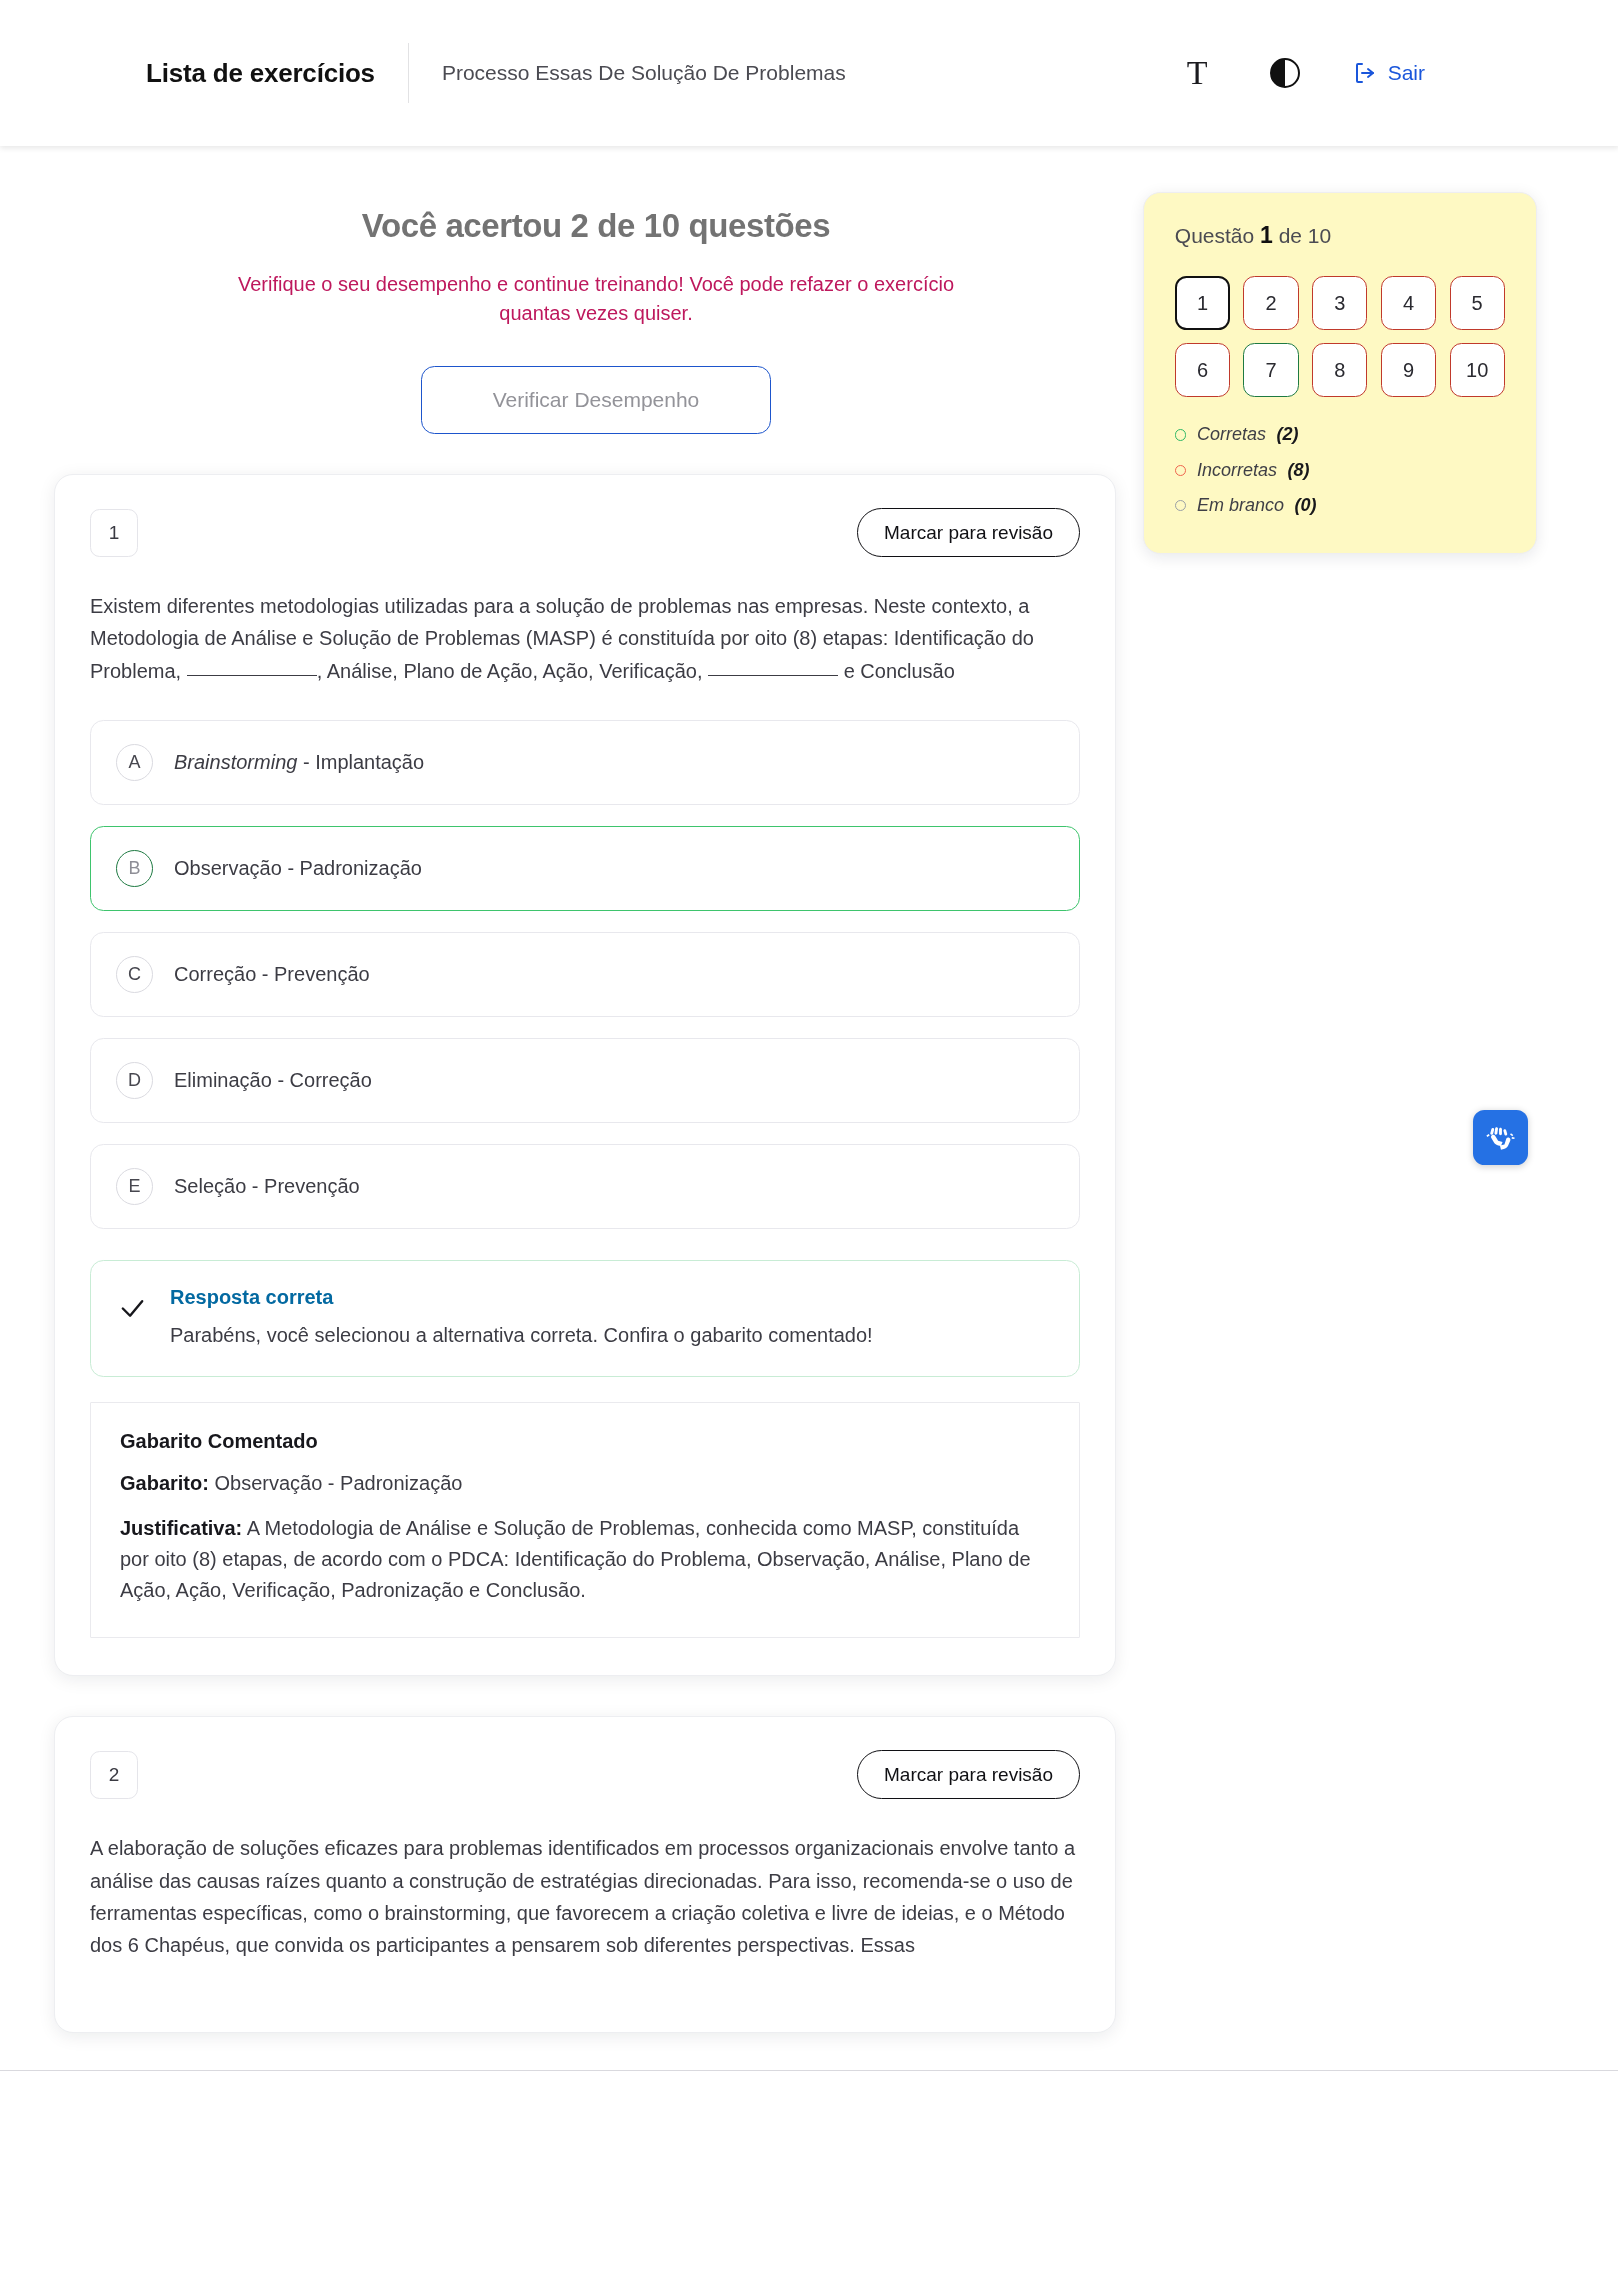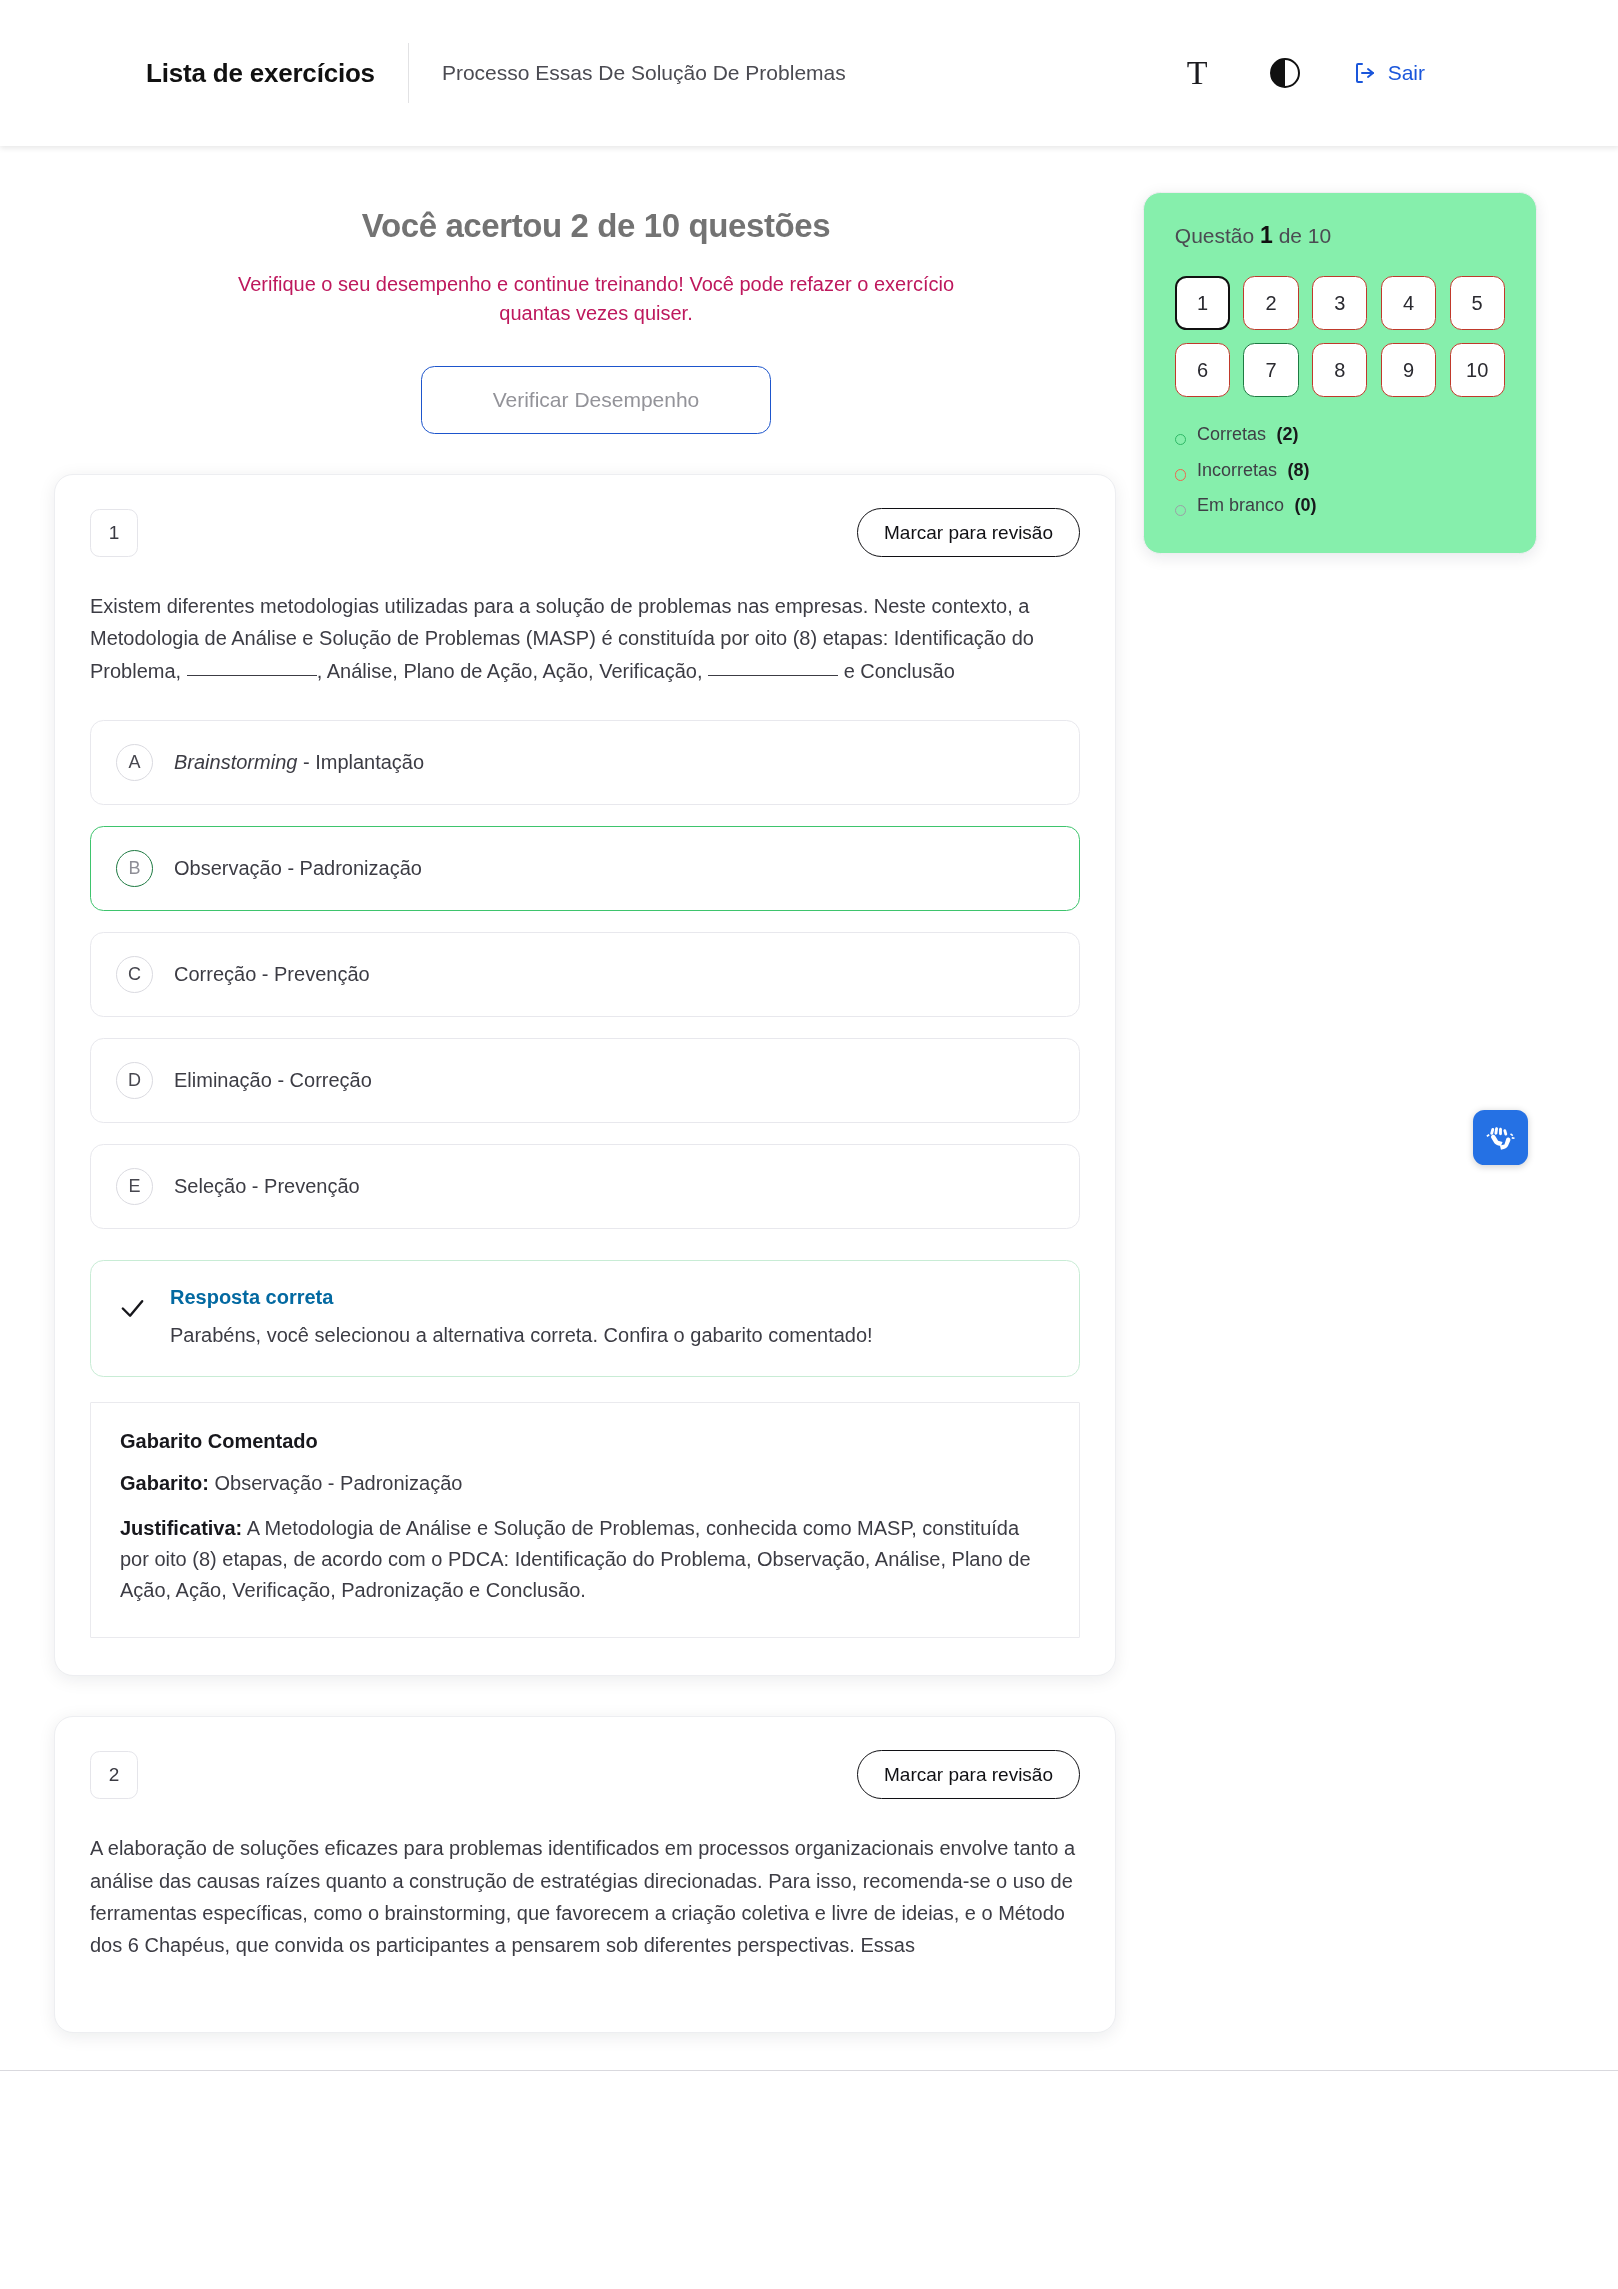--- a/index.html
+++ b/index.html
@@ -129,21 +129,21 @@
     color: #939399;
     font-size: 21px;
     padding: 21px 71px;
     cursor: pointer;
     font-family: inherit;
   }
 
   
   .side-panel {
     width: 394px;
-    background: #86efac;
+    background: #fef9c3;
     border: 1px solid #eeeef1;
     border-radius: 17.3px;
     box-shadow: 0 3.8px 15.4px rgba(16,24,40,0.09);
     padding: 29px 31px 37px 31px;
   }
   .side-panel-title {
     font-size: 21px;
     color: #4b4b52;
     margin-bottom: 27px;
   }
@@ -165,25 +165,26 @@
     font-size: 20px;
     color: #2a2a30;
     cursor: pointer;
     font-family: inherit;
   }
   .qcell.current { border-color: #111111; border-width: 2.9px; }
   .qcell.correct { border-color: #1e7a42; }
 
   .legend-row {
     display: flex;
-    align-items: flex-end;
+    align-items: center;
     gap: 10.6px;
     font-size: 18px;
     color: #3f3f46;
     margin-bottom: 14.4px;
+    font-style: italic;
   }
   .legend-row:last-child { margin-bottom: 0; }
   .legend-dot {
     width: 11.5px; height: 11.5px;
     border-radius: 50%;
     border: 1.5px solid #9aa0a6;
     flex: 0 0 11.5px;
   }
   .legend-dot.ok  { border-color: #2fb866; }
   .legend-dot.bad { border-color: #f0654e; }

